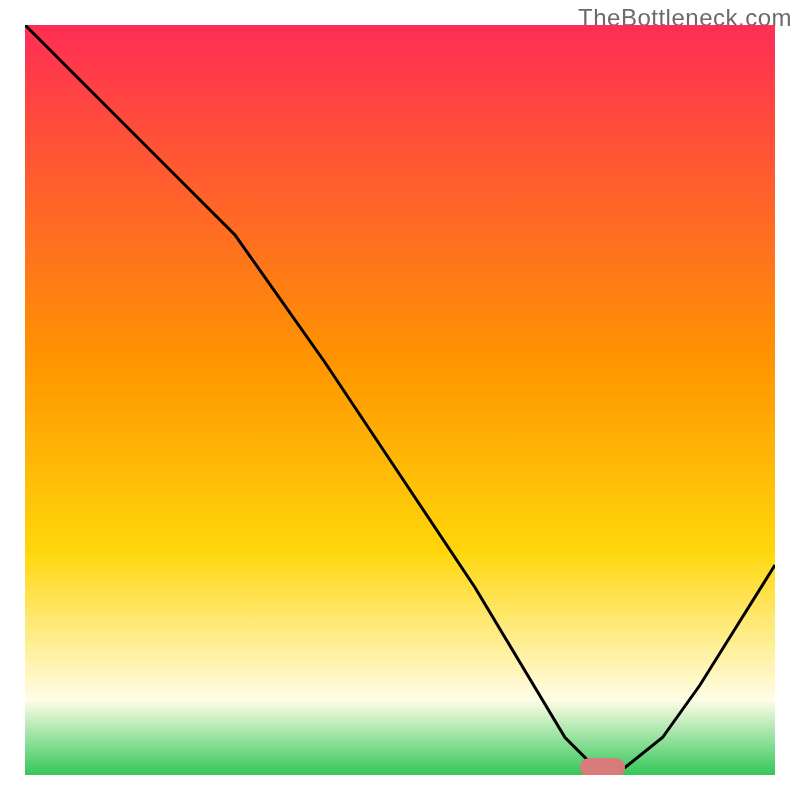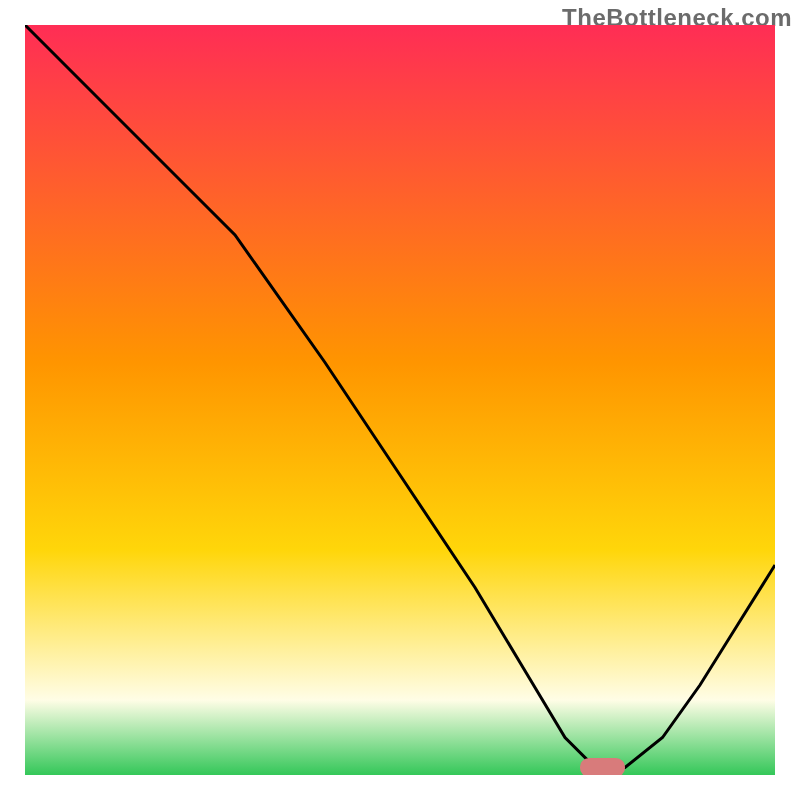--- a/index.html
+++ b/index.html
@@ -14,21 +14,21 @@
     position: relative;
     width: 800px;
     height: 800px;
     box-sizing: border-box;
   }
   .watermark {
     position: absolute;
     top: 4px;
     right: 8px;
     font-size: 24px;
-    font-weight: 700;
+    font-weight: 400;
     color: #6b6b6b;
     letter-spacing: 0.5px;
   }
   .plot-area {
     position: absolute;
     left: 25px;
     top: 25px;
     width: 750px;
     height: 750px;
     border: 3px solid #000;

